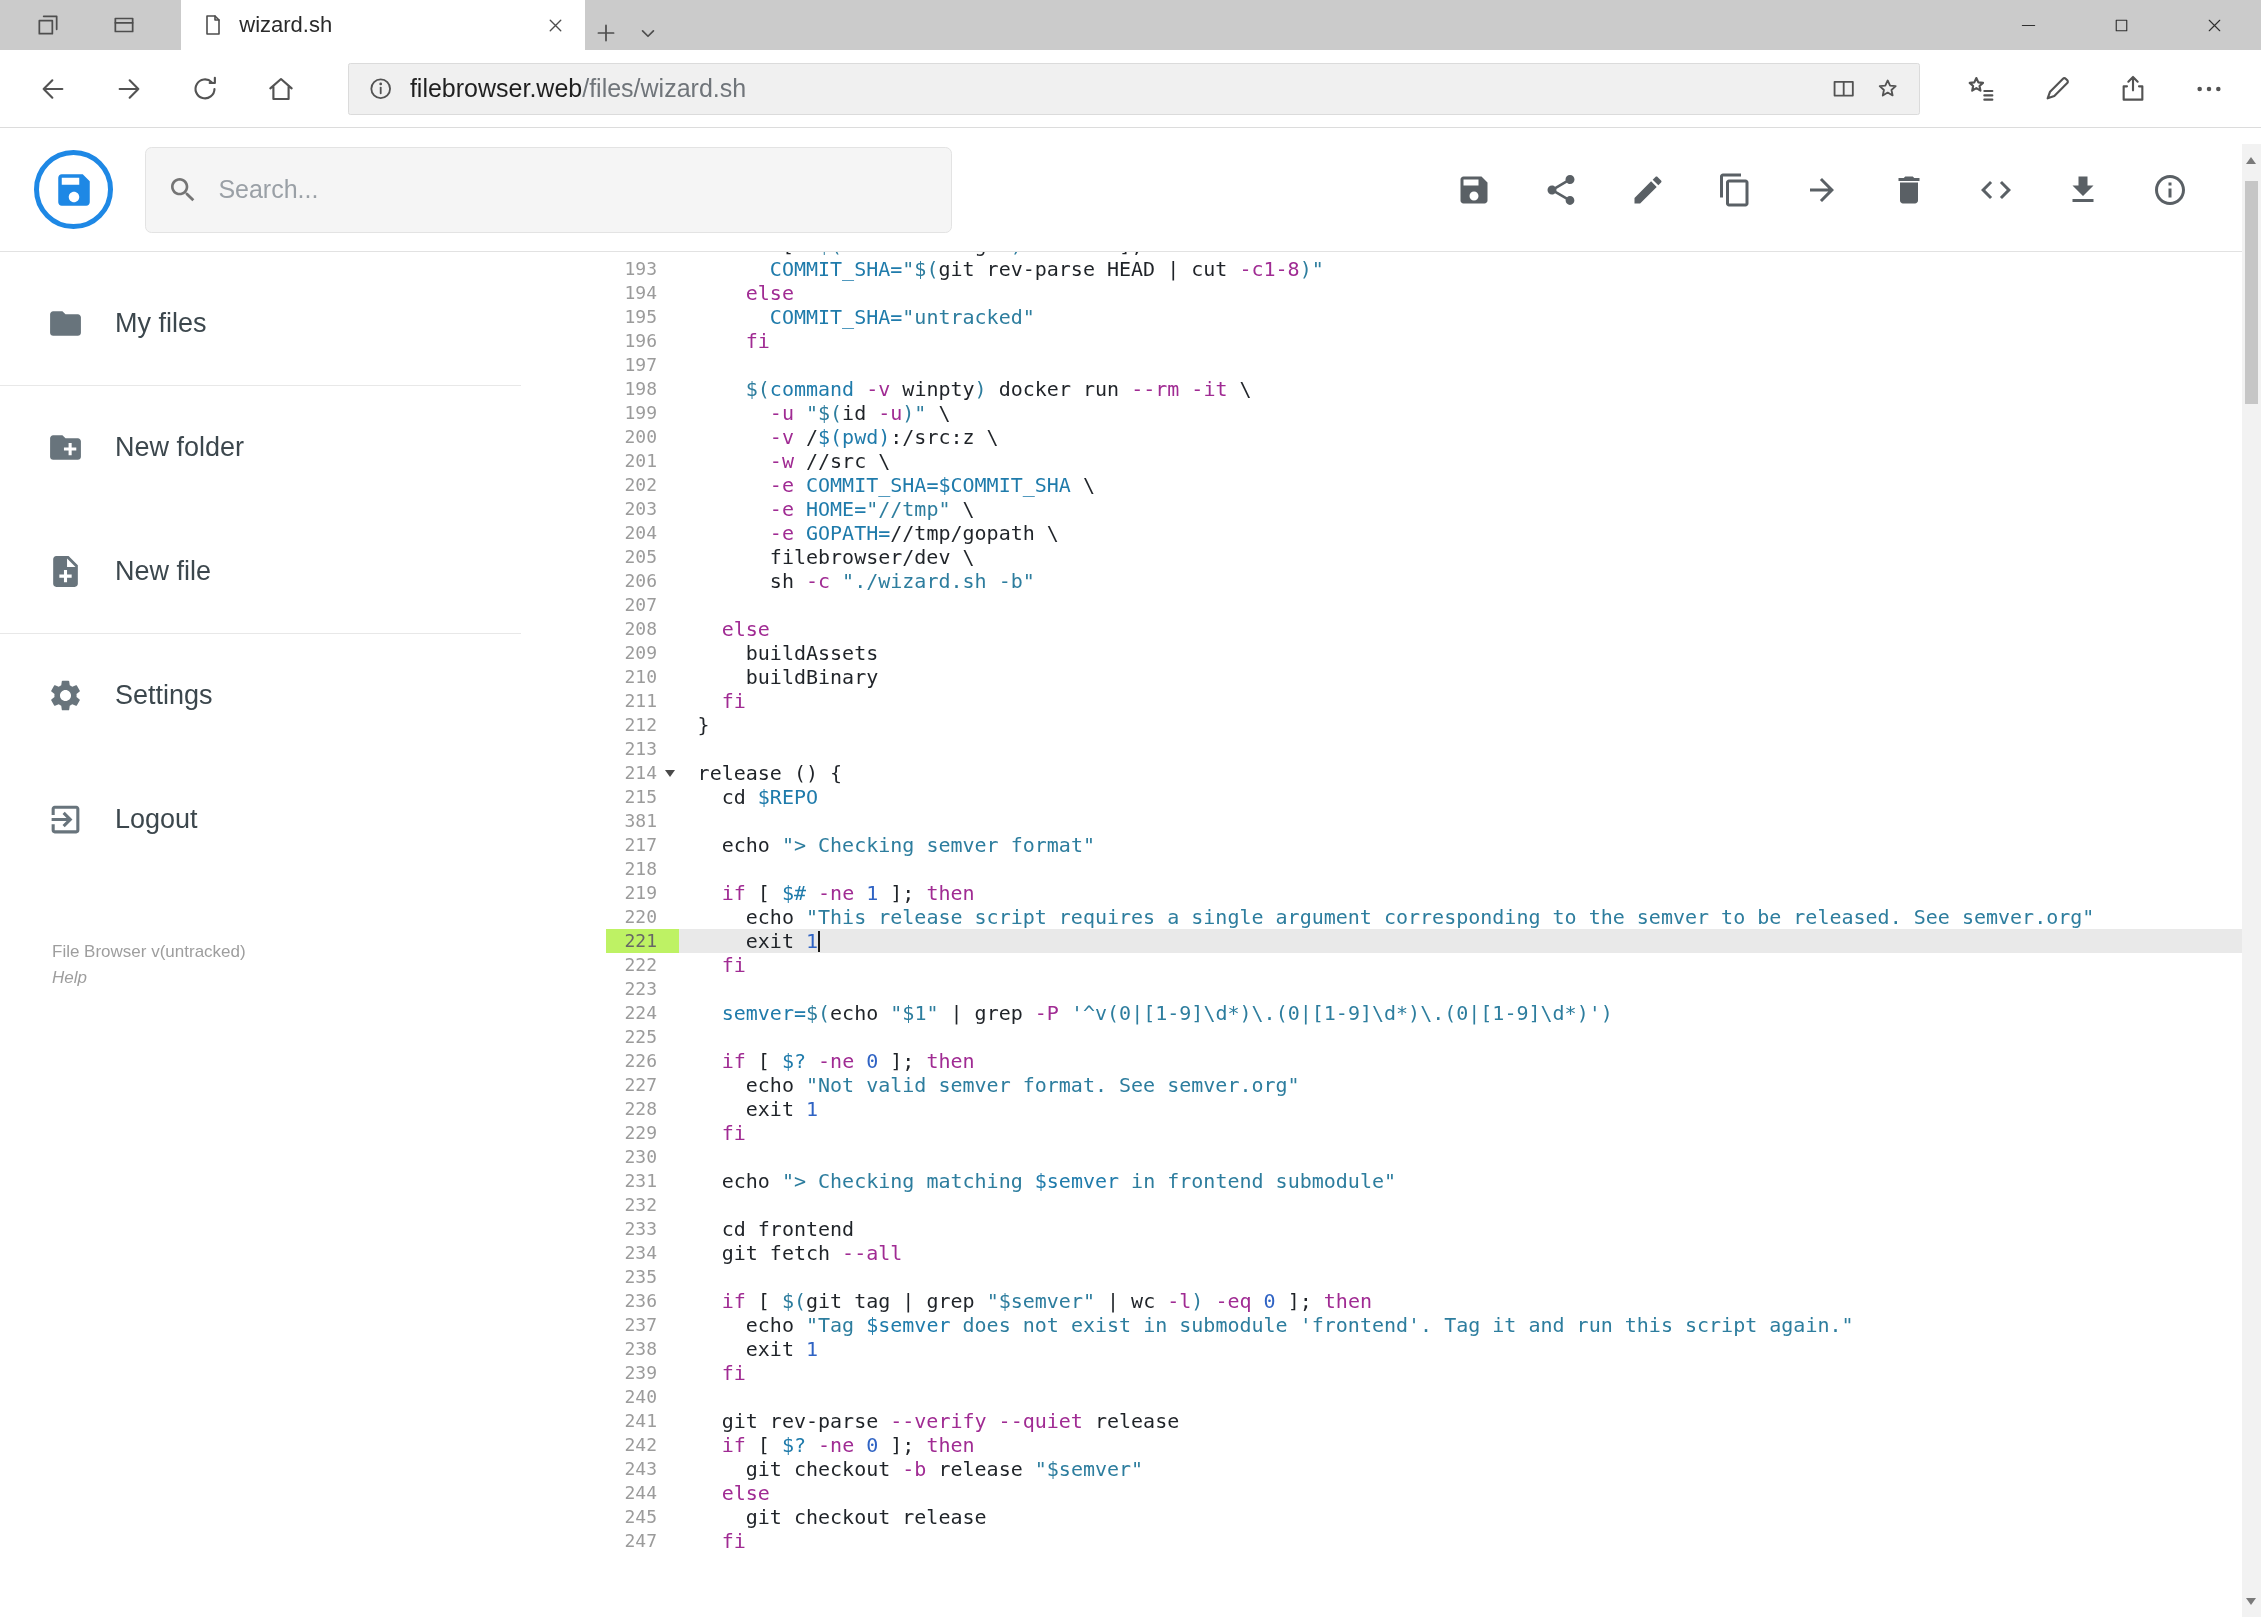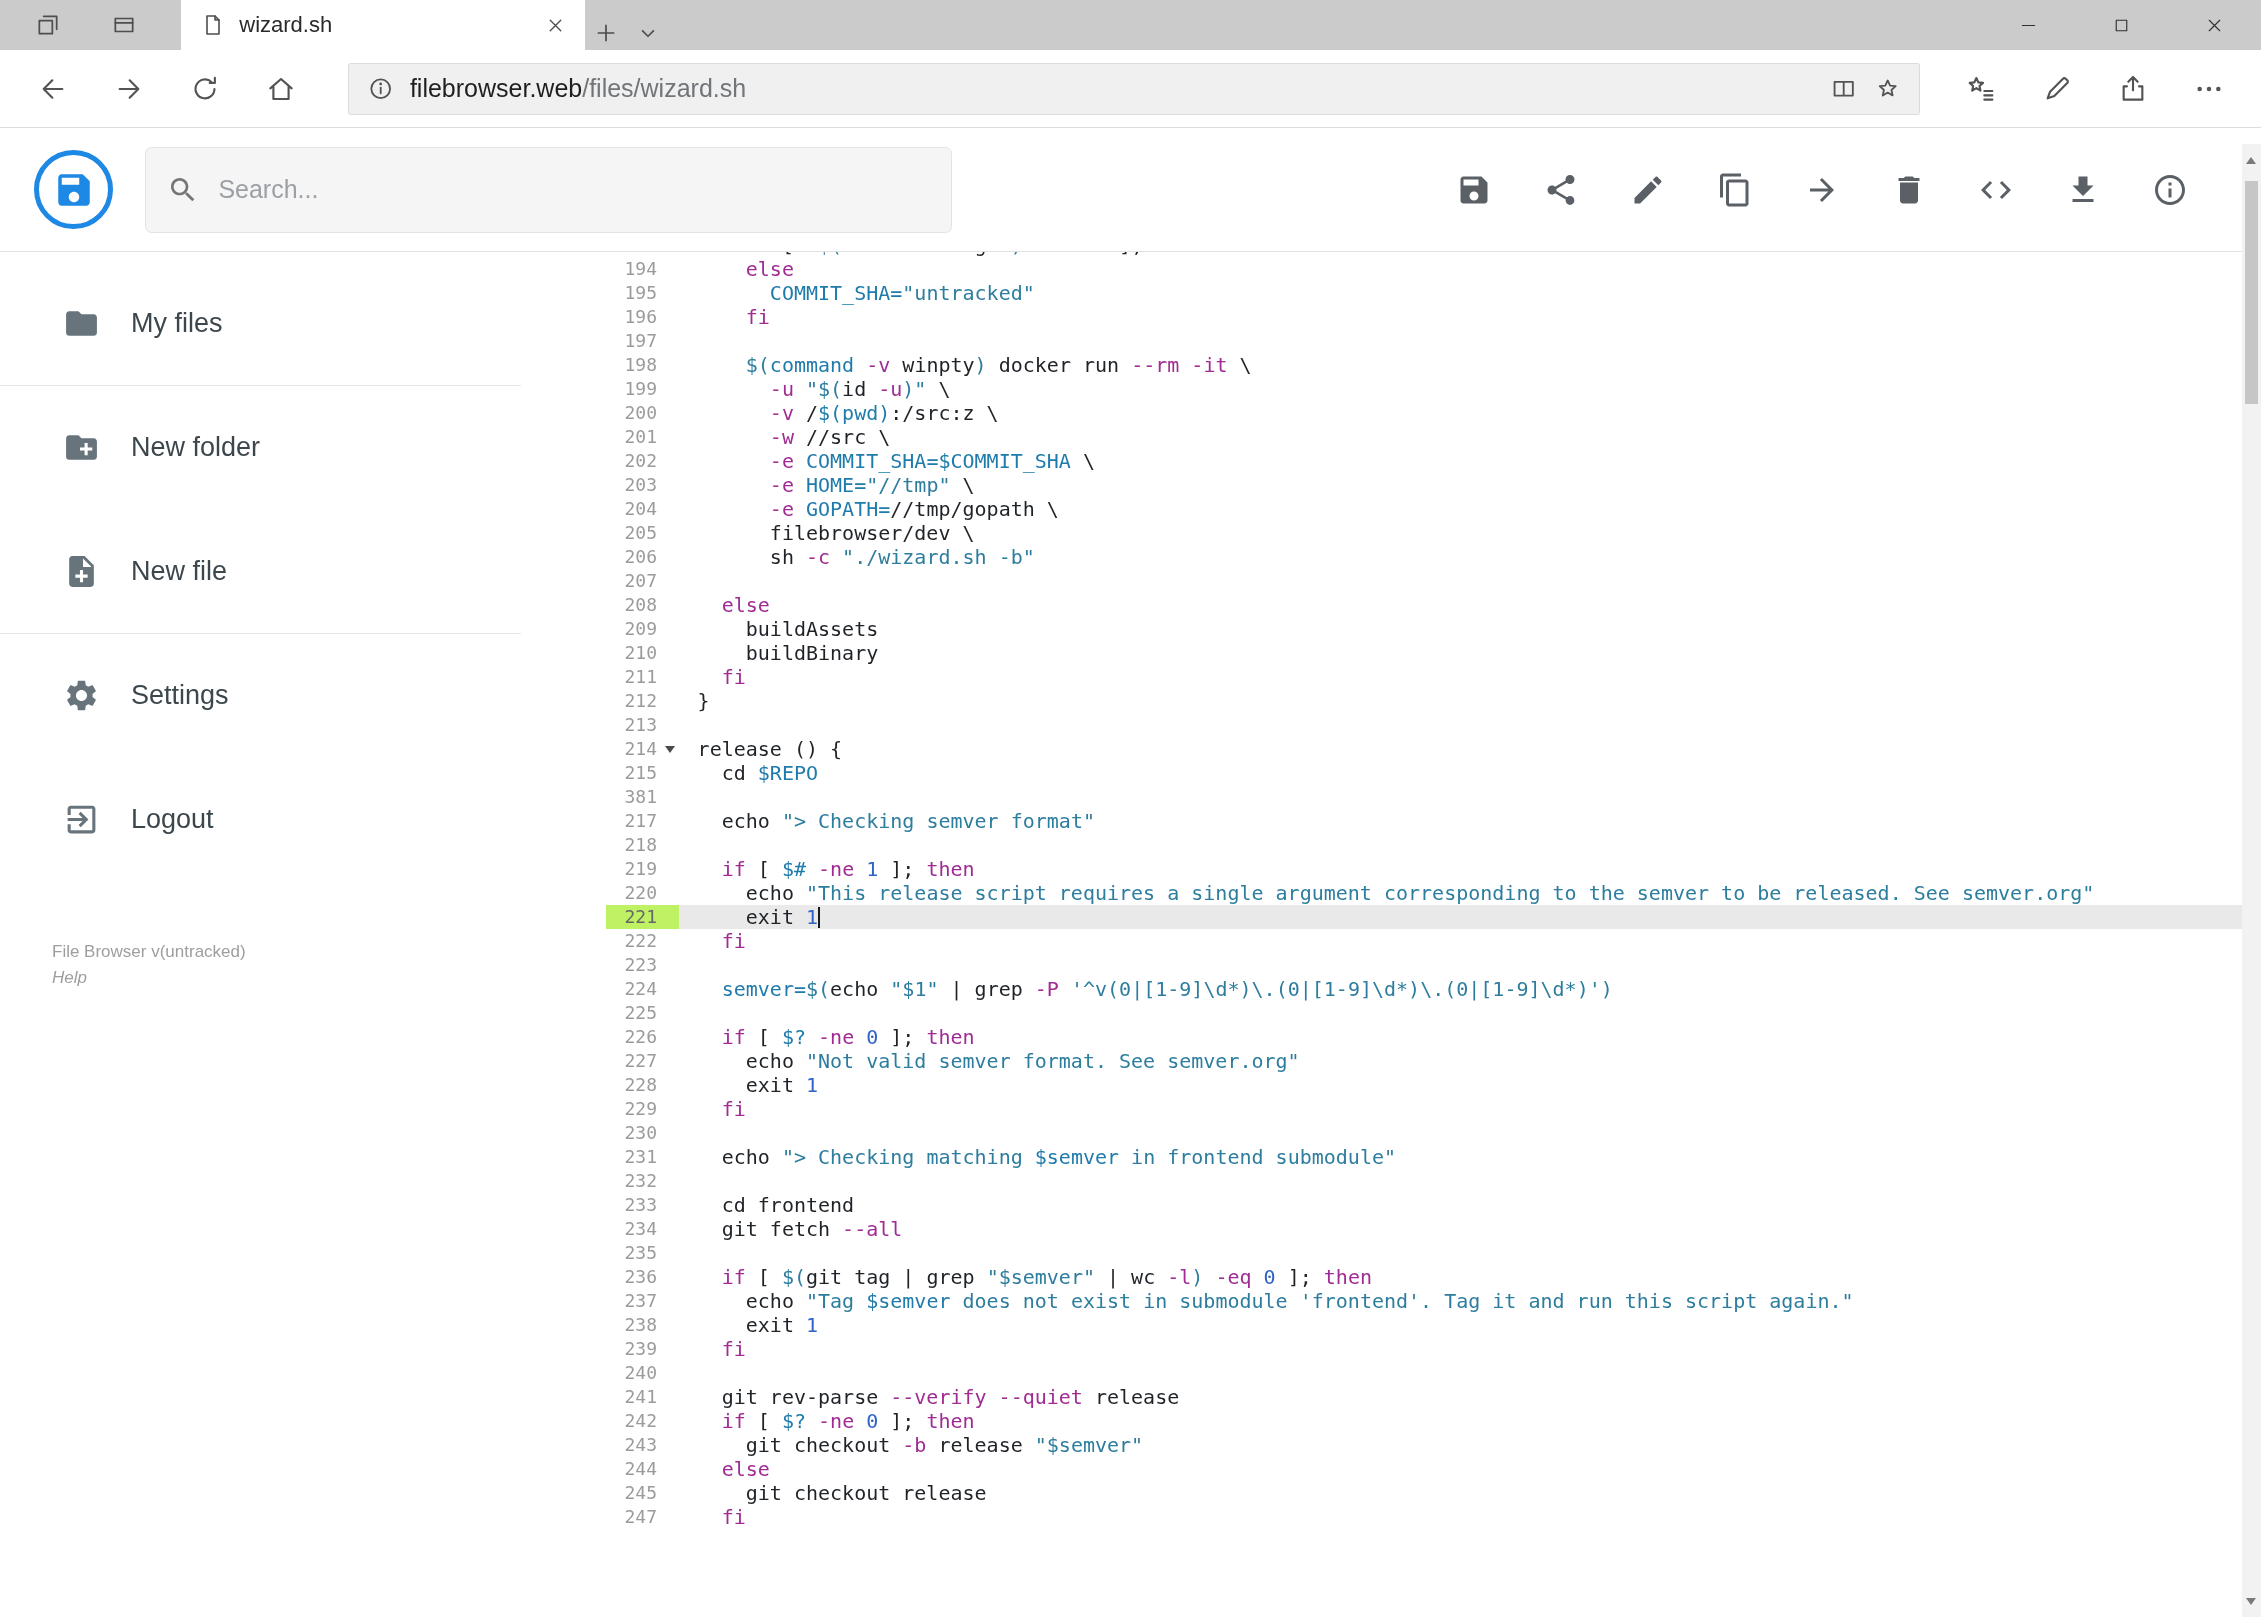--- a/index.html
+++ b/index.html
@@ -45,21 +45,21 @@
   .search-input { flex: 1; border: none; outline: none; background: transparent; font-family: "Liberation Sans", sans-serif; font-size: 25px; color: #333; }
   .search-input::placeholder { color: #9AA0A6; }
   .toolbar { margin-left: auto; display: flex; }
   .icon-btn { width: 87px; height: 86px; display: flex; align-items: center; justify-content: center; }
   .icon-btn svg { width: 36px; height: 36px; fill: #5A6065; }
 
   
   .app-body { display: flex; height: 1349px; position: relative; background: #fff; }
 
   .sidebar { width: 521px; flex: none; padding-top: 9.7px; }
-  .side-item { height: 124px; display: flex; align-items: center; gap: 31px; padding-left: 63px; }
+  .side-item { height: 124px; display: flex; align-items: center; gap: 31px; padding-left: 47px; }
   .side-item.divided { border-bottom: 0.8px solid #E8E8E8; }
   .side-item svg { width: 37px; height: 37px; fill: #68747C; flex: none; }
   .side-label { font-size: 27px; color: #3C474D; }
   .side-foot { margin-top: 57px; padding-left: 52px; }
   .foot-version { font-size: 17px; color: #9E9E9E; line-height: 26px; }
   .foot-help { font-size: 17px; color: #9E9E9E; line-height: 26px; text-decoration: none; display: inline-block; font-style: italic; }
 
   
   .editor { flex: 1; margin-left: 85px; overflow: hidden; position: relative; }
   .code-rows { margin-top: -18.6px; }
@@ -306,20 +306,24 @@
         <a class="foot-help">Help</a>
       </div>
     </aside>
     <main class="editor">
       <div class="code-rows" id="code-rows">
           <div class="crow">
             <div class="gut">192</div>
             <div class="ccode"><span class="tk-p">    </span><span class="tk-k">if</span><span class="tk-p"> [ </span><span class="tk-s">"$(</span><span class="tk-v">command</span><span class="tk-p"> </span><span class="tk-k">-v</span><span class="tk-p"> git</span><span class="tk-s">)"</span><span class="tk-p"> != </span><span class="tk-s">""</span><span class="tk-p"> ]; </span><span class="tk-k">then</span></div>
           </div>
           <div class="crow">
+            <div class="gut">193</div>
+            <div class="ccode"><span class="tk-p">      </span><span class="tk-v">COMMIT_SHA=</span><span class="tk-s">"$(</span><span class="tk-p">git rev-parse HEAD | cut </span><span class="tk-k">-c1-8</span><span class="tk-s">)"</span></div>
+          </div>
+          <div class="crow">
             <div class="gut">194</div>
             <div class="ccode"><span class="tk-p">    </span><span class="tk-k">else</span></div>
           </div>
           <div class="crow">
             <div class="gut">195</div>
             <div class="ccode"><span class="tk-p">      </span><span class="tk-v">COMMIT_SHA=</span><span class="tk-s">"untracked"</span></div>
           </div>
           <div class="crow">
             <div class="gut">196</div>
             <div class="ccode"><span class="tk-p">    </span><span class="tk-k">fi</span></div>

